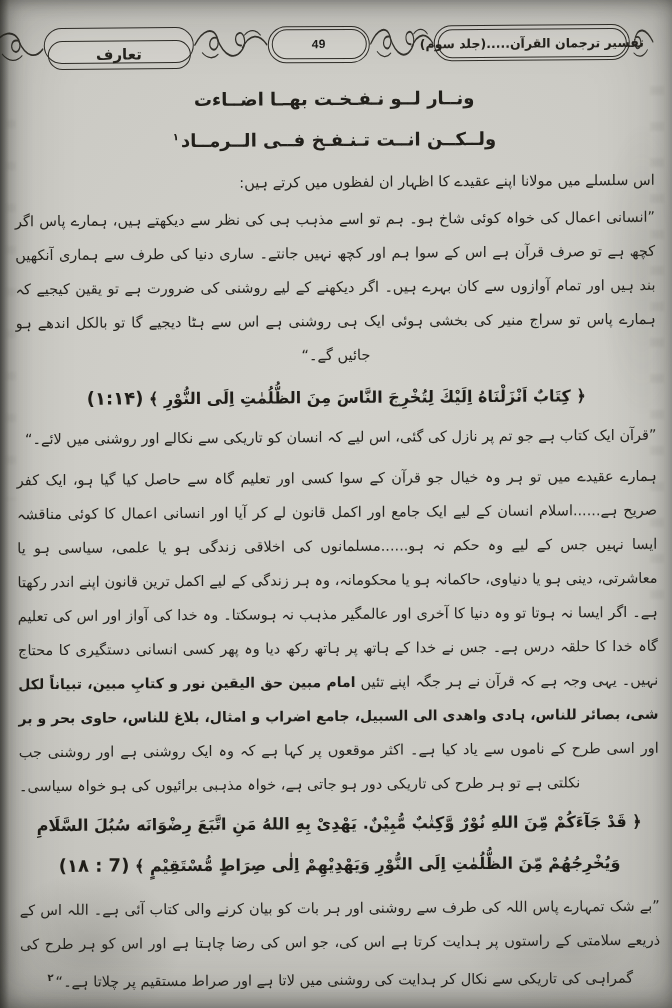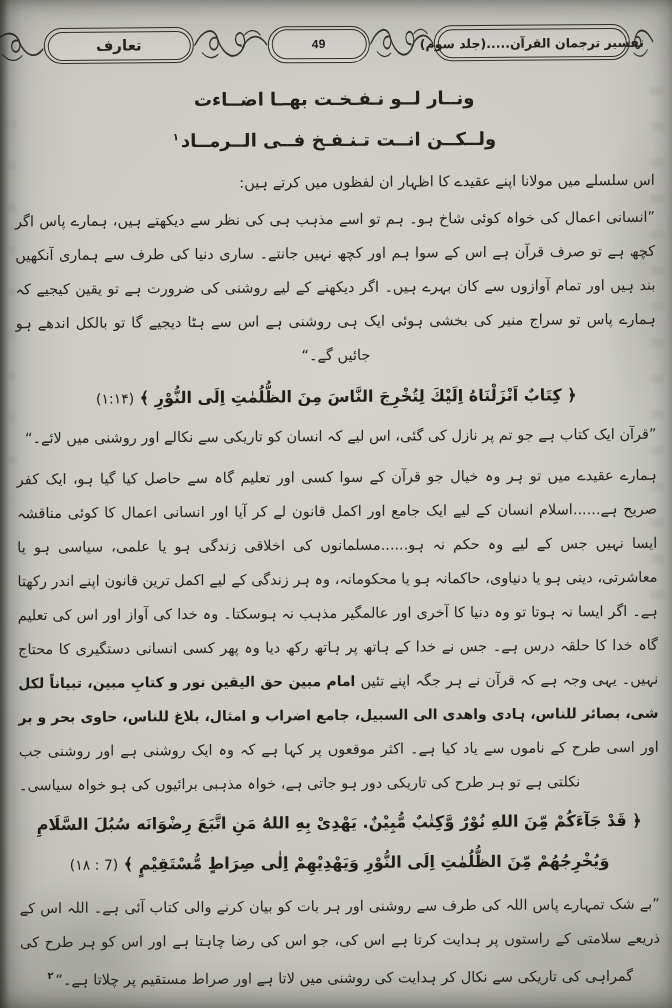--- a/index.html
+++ b/index.html
@@ -41,30 +41,30 @@
   .cartouche{flex:0 0 auto;border:1.6px solid #2e2c27;border-radius:22px;padding:2.5px;
     background:rgba(218,217,211,.55);box-sizing:border-box;}
   .cartouche .in{border:1.1px solid #2e2c27;border-radius:18px;height:100%;
     display:flex;align-items:center;justify-content:center;padding:3px 10px;box-sizing:border-box;
     font-weight:700;white-space:nowrap;}
   .cart-title{width:196px;height:36px;}
   .cart-title .in{font-size:12.5px;}
   .cart-page{width:102px;height:37px;}
   .cart-page .in{font-family:"Liberation Sans",sans-serif;font-size:12px;font-weight:600;letter-spacing:.5px;color:#1d1c19;}
   .cart-section{width:150px;height:36px;}
-  .cart-section .in{font-size:15px;}
+  .cart-section .in{font-size:15px;margin-top:9px;}
 
   
   p{margin:0;}
   .poem{margin-top:10px;text-align:center;font-weight:700;font-size:18px;line-height:37px;color:#22201b;}
   .fnref{font-size:10px;font-weight:700;vertical-align:super;margin-right:2px;}
   .intro{font-size:14.5px;line-height:34px;margin-top:7px;}
   .quote{font-size:14.5px;line-height:34px;text-align:justify;text-align-last:center;margin-top:3px;}
   .verse{font-weight:700;text-align:center;font-size:16px;line-height:40px;margin-top:5px;color:#1f1d18;}
-  .verse .ref{font-size:14px;font-weight:400;}
+  .verse .ref{font-size:18px;font-weight:700;}
   .trans{font-size:14.5px;line-height:34px;margin-top:2px;}
   .trans2{text-align:justify;text-align-last:center;margin-top:6px;}
   .para{font-size:14.5px;line-height:34px;text-align:justify;text-align-last:left;margin-top:7px;}
   .naskh{font-weight:700;font-size:14px;color:#1f1d18;}
   .verse2{line-height:40px;font-size:16px;margin-top:3px;}
   .closing{font-size:14.5px;line-height:34px;margin-top:9px;}
 </style>
 </head>
 <body>
 

